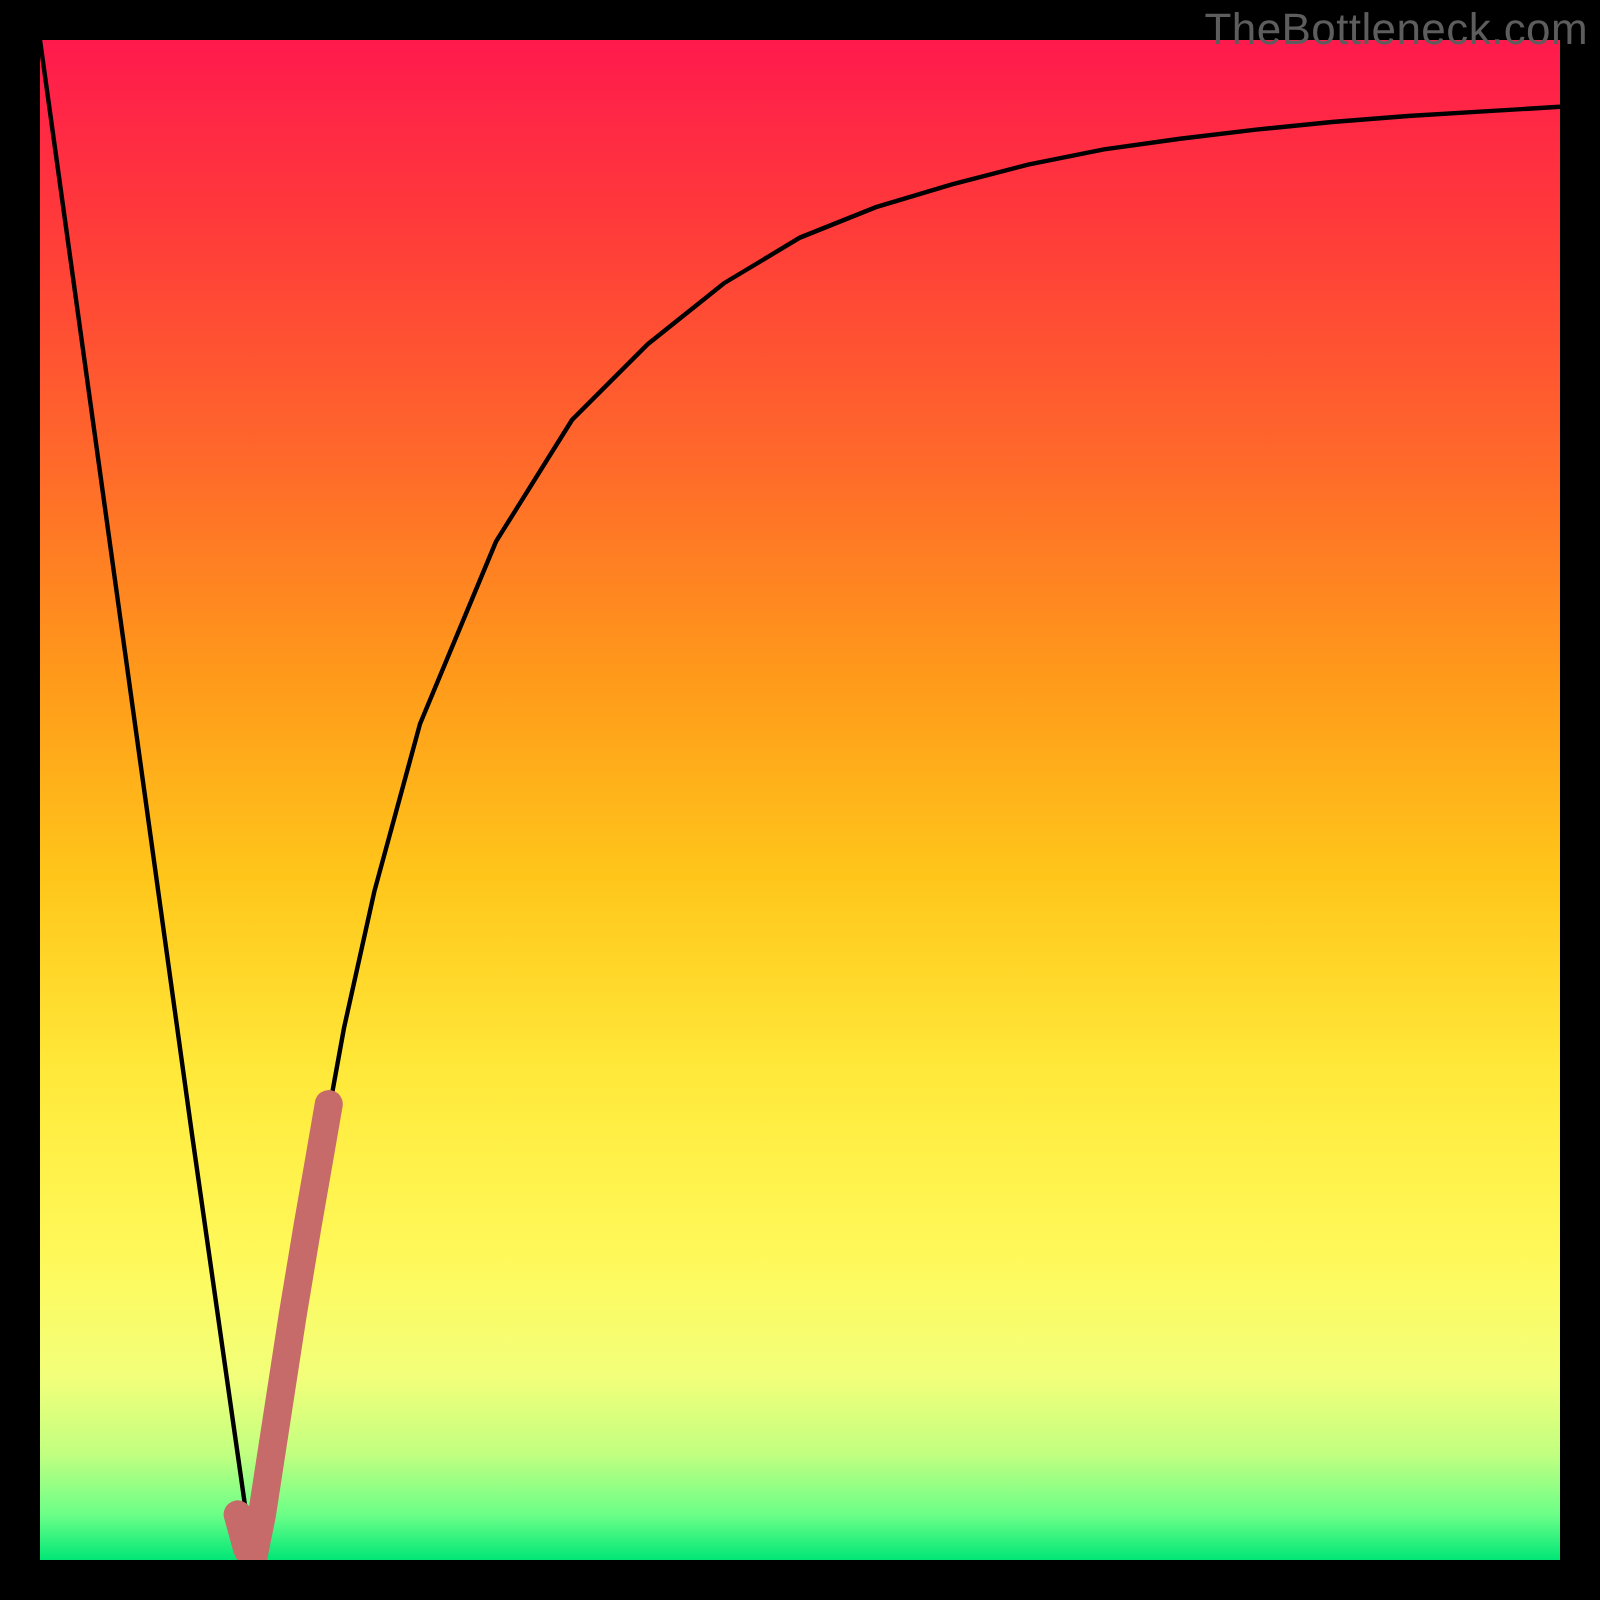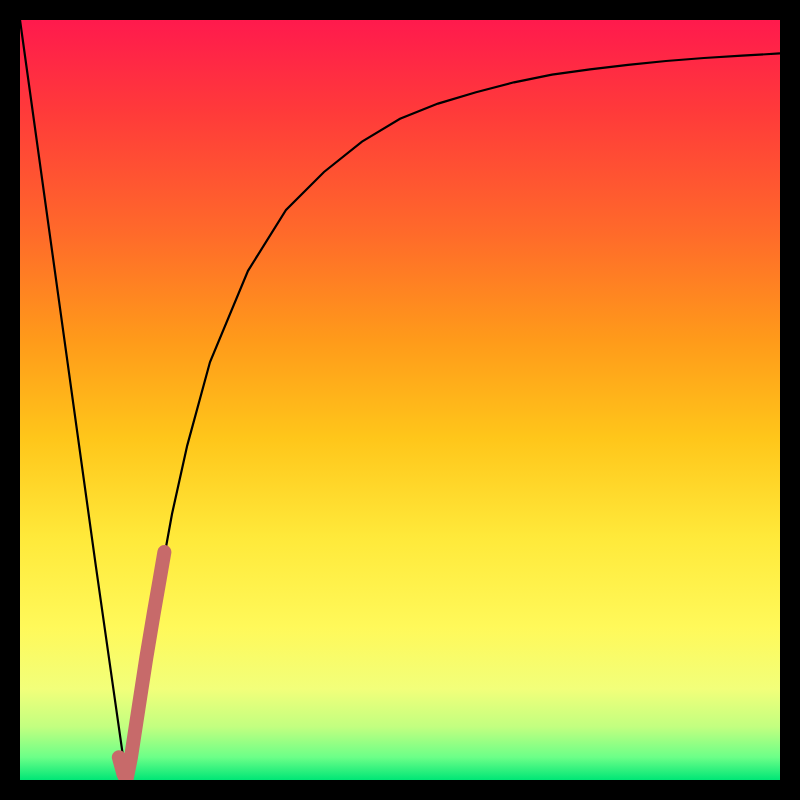--- a/index.html
+++ b/index.html
@@ -65,13 +65,14 @@
     <div class="gradient"></div>
     <svg class="curve" viewBox="0 0 760 760" preserveAspectRatio="none">
       <g id="curve-group">
           <path d="M0.0 0.0 L38.0 273.6 L76.0 547.2 L98.8 706.8 L106.4 760.0 L114.0 714.4 L121.6 668.8 L136.8 577.6 L152.0 494.0 L167.2 425.6 L190.0 342.0 L228.0 250.8 L266.0 190.0 L304.0 152.0 L342.0 121.6 L380.0 98.8 L418.0 83.6 L456.0 72.2 L494.0 62.3 L532.0 54.7 L570.0 49.4 L608.0 44.8 L646.0 41.0 L684.0 38.0 L722.0 35.7 L760.0 33.4" fill="none" stroke="#000000" stroke-width="2.2"></path>
         </g>
       <g id="highlight-group">
           <path d="M98.8 737.2 L103.4 753.9 L106.4 760.0 L111.0 737.2 L118.6 687.8 L126.2 638.4 L133.8 592.8 L139.8 558.6 L144.4 532.0" fill="none" stroke="#c76a6a" stroke-width="14" stroke-linecap="round" stroke-linejoin="round"></path>
         </g>
     </svg>
   </div>
+  <div class="watermark">TheBottleneck.com</div>
 </div>
 
 </body></html>

